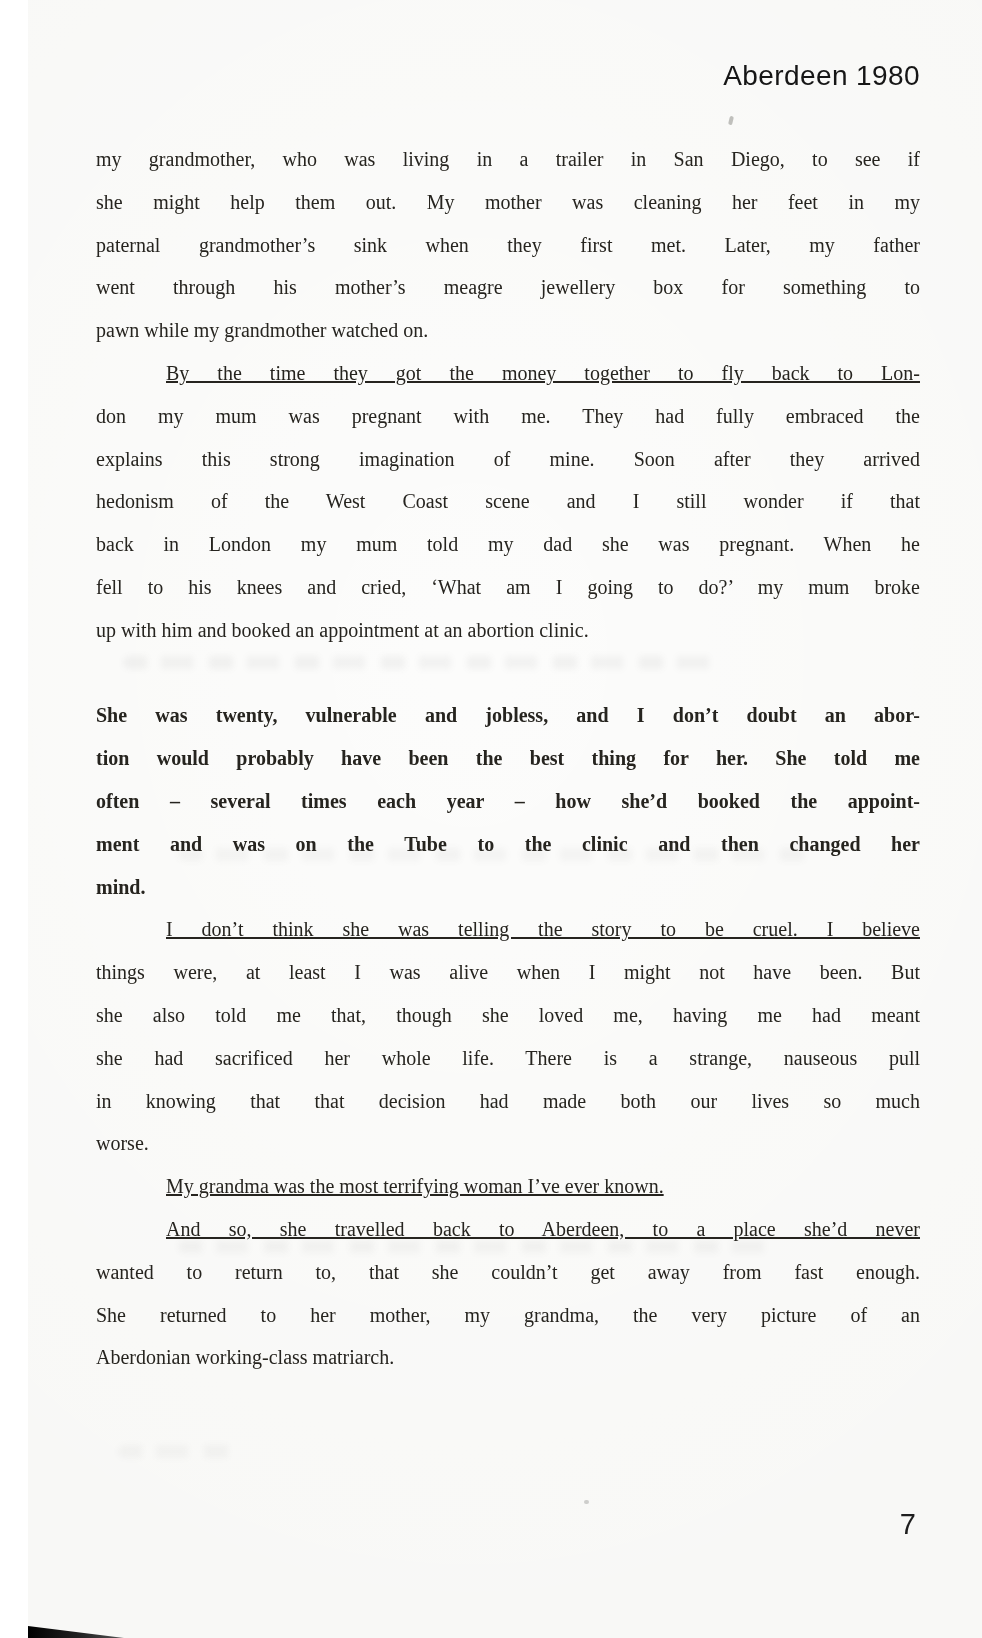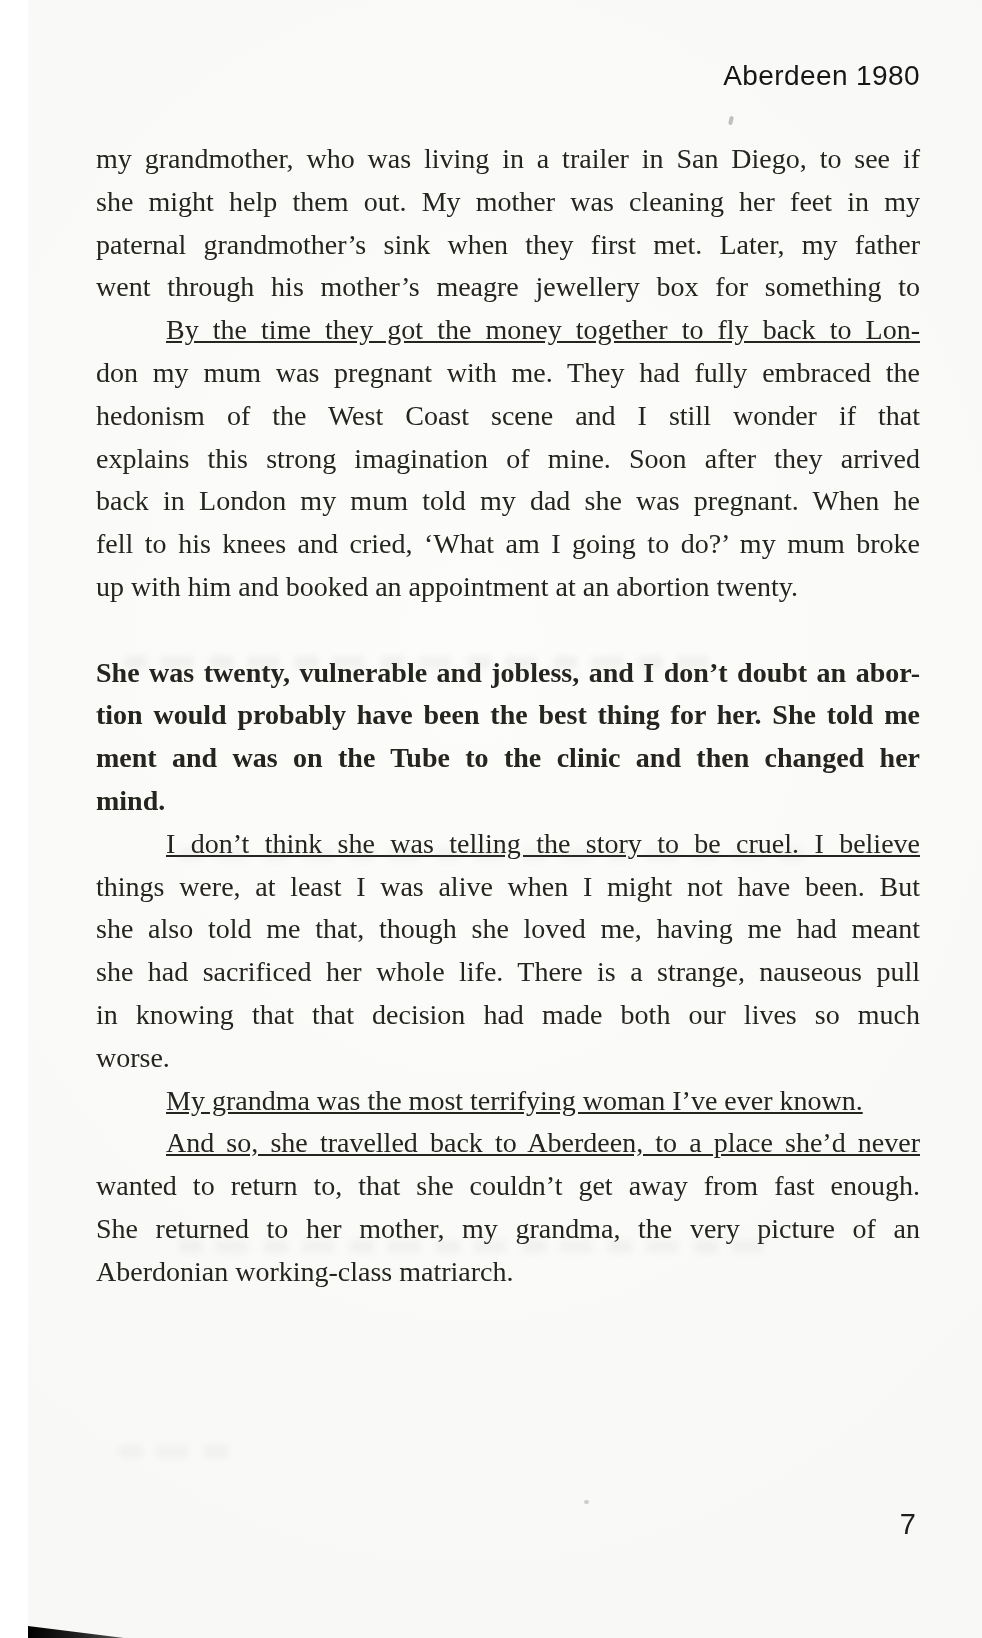--- a/index.html
+++ b/index.html
@@ -33,21 +33,21 @@
     letter-spacing: 0.4px;
     color: var(--header-ink);
   }
 
   
   .text-block {
     position: absolute;
     left: 68px;
     top: 138px;
     width: 824px;
-    font-size: 28px;
+    font-size: 20px;
     color: var(--ink);
   }
   .para { margin: 0; }
   .para.space-before { margin-top: 42.8px; font-weight: bold; }
   .line {
     line-height: 42.8px;
     height: 42.8px;
     text-align: justify;
     text-align-last: justify;
     white-space: normal;
@@ -109,33 +109,35 @@
 <div class="page">
 
   <div class="running-header">Aberdeen 1980</div>
 
   <div class="text-block">
       <div class="para">
         <div class="line">my grandmother, who was living in a trailer in San Diego, to see if</div>
         <div class="line">she might help them out. My mother was cleaning her feet in my</div>
         <div class="line">paternal grandmother’s sink when they first met. Later, my father</div>
         <div class="line">went through his mother’s meagre jewellery box for something to</div>
+        <div class="line last">pawn while my grandmother watched on.</div>
       </div>
       <div class="para indent">
         <div class="line">By the time they got the money together to fly back to Lon-</div>
         <div class="line">don my mum was pregnant with me. They had fully embraced the</div>
+        <div class="line">explains this strong imagination of mine. Soon after they arrived</div>
         <div class="line">hedonism of the West Coast scene and I still wonder if that</div>
-        <div class="line">explains this strong imagination of mine. Soon after they arrived</div>
         <div class="line">back in London my mum told my dad she was pregnant. When he</div>
         <div class="line">fell to his knees and cried, ‘What am I going to do?’ my mum broke</div>
-        <div class="line last">up with him and booked an appointment at an abortion twenty.</div>
+        <div class="line last">up with him and booked an appointment at an abortion clinic.</div>
       </div>
       <div class="para space-before">
         <div class="line">She was twenty, vulnerable and jobless, and I don’t doubt an abor-</div>
         <div class="line">tion would probably have been the best thing for her. She told me</div>
+        <div class="line">often – several times each year – how she’d booked the appoint-</div>
         <div class="line">ment and was on the Tube to the clinic and then changed her</div>
         <div class="line last">mind.</div>
       </div>
       <div class="para indent">
         <div class="line">I don’t think she was telling the story to be cruel. I believe</div>
         <div class="line">things were, at least I was alive when I might not have been. But</div>
         <div class="line">she also told me that, though she loved me, having me had meant</div>
         <div class="line">she had sacrificed her whole life. There is a strange, nauseous pull</div>
         <div class="line">in knowing that that decision had made both our lives so much</div>
         <div class="line last">worse.</div>

